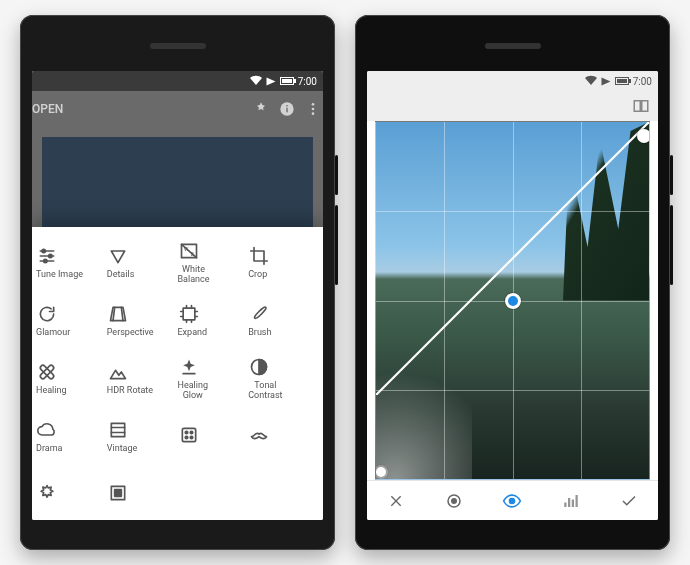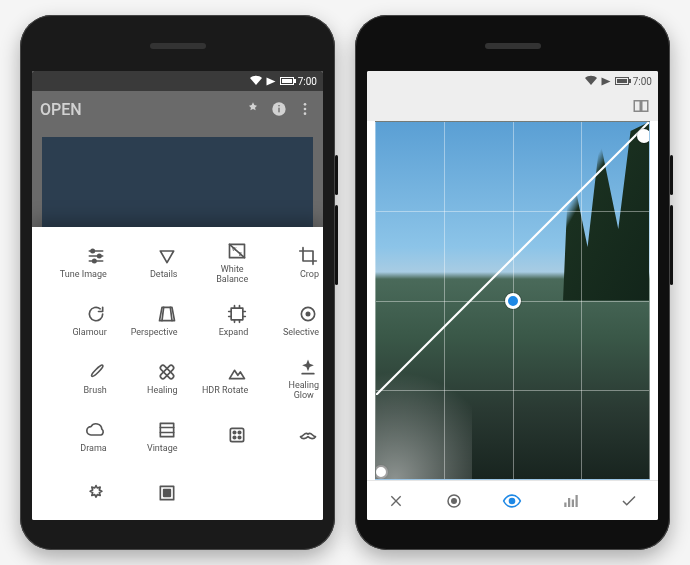--- a/index.html
+++ b/index.html
@@ -15,21 +15,21 @@
     width: 690px;
     height: 565px;
     position: relative;
     display: flex;
     gap: 20px;
     padding: 15px 20px;
   }
   .phone {
     width: 317px;
     height: 535px;
-    border-radius: 32px;
+    border-radius: 13px;
     background: #1a1a1a;
     position: relative;
     box-shadow: 0 0 0 1px #444 inset, 0 8px 20px rgba(0,0,0,0.3);
     padding: 56px 12px 30px 12px;
   }
   .phone.right-phone { background:#0f0f0f; }
   .speaker {
     position: absolute;
     top: 28px;
     left: 50%;
@@ -74,22 +74,22 @@
   .batt { width:14px; height:8px; border:1px solid currentColor; position:relative; display:inline-block; }
   .batt::after { content:""; position:absolute; right:-3px; top:1px; width:2px; height:4px; background:currentColor; }
   .batt .fill { position:absolute; inset:1px; background:currentColor; }
 
   .topbar {
     height: 36px;
     background: #6a6a6a;
     color: rgba(255,255,255,0.7);
     display: flex;
     align-items: center;
-    padding: 0 8px;
-    font-size: 16px;
+    padding: 0 0;
+    font-size: 12px;
     font-weight: 500;
     gap: 6px;
   }
   .topbar .spacer { flex:1; }
   .ic { width:20px; height:20px; display:flex; align-items:center; justify-content:center; }
 
   .dimmed-canvas {
     position: absolute;
     top: 56px; left:0; right:0;
     height: 130px;
@@ -111,21 +111,21 @@
   .grid {
     flex:1;
     display:grid;
     grid-template-columns: repeat(4, 1fr);
     grid-auto-rows: 58px;
     padding: 6px 4px 0 4px;
   }
   .tool {
     display:flex;
     flex-direction:column;
-    align-items:flex-end;
+    align-items:flex-start;
     justify-content:center;
     gap:3px;
     cursor:pointer;
   }
   .tool .ticon {
     width:22px; height:22px;
     color:#555;
     display:flex; align-items:center; justify-content:center;
   }
   .tool .tlabel {
@@ -314,29 +314,20 @@
                 <svg width="20" height="20" viewBox="0 0 24 24" fill="none" stroke="currentColor" stroke-width="2" stroke-linecap="round" stroke-linejoin="round">
                   <rect x="5" y="5" width="14" height="14"></rect>
                   <path d="M9 2v3M15 2v3M9 22v-3M15 22v-3M2 9h3M2 15h3M22 9h-3M22 15h-3"></path>
                 </svg>
               </span>
               <span class="tlabel">Expand</span>
             </div>
             <div class="tool">
               <span class="ticon">
                 <svg width="20" height="20" viewBox="0 0 24 24" fill="none" stroke="currentColor" stroke-width="2" stroke-linecap="round" stroke-linejoin="round">
-                  <circle cx="12" cy="12" r="8"></circle>
-                  <circle cx="12" cy="12" r="2" fill="currentColor"></circle>
-                </svg>
-              </span>
-              <span class="tlabel">Selective</span>
-            </div>
-            <div class="tool">
-              <span class="ticon">
-                <svg width="20" height="20" viewBox="0 0 24 24" fill="none" stroke="currentColor" stroke-width="2" stroke-linecap="round" stroke-linejoin="round">
                   <path d="M20 4c-1-1-3 0-8 5s-6 7-5 8 3 0 8-5 6-7 5-8z"></path>
                 </svg>
               </span>
               <span class="tlabel">Brush</span>
             </div>
             <div class="tool">
               <span class="ticon">
                 <svg width="20" height="20" viewBox="0 0 24 24" fill="none" stroke="currentColor" stroke-width="2" stroke-linecap="round" stroke-linejoin="round">
                   <rect x="2" y="9" width="20" height="6" rx="3" transform="rotate(-45 12 12)"></rect>
                   <rect x="2" y="9" width="20" height="6" rx="3" transform="rotate(45 12 12)"></rect>
@@ -354,20 +345,30 @@
             </div>
             <div class="tool">
               <span class="ticon">
                 <svg width="20" height="20" viewBox="0 0 24 24" fill="none" stroke="currentColor" stroke-width="2" stroke-linecap="round" stroke-linejoin="round">
                   <path d="M12 3l2 5 5 2-5 2-2 5-2-5-5-2 5-2z" fill="currentColor" stroke="none"></path>
                   <line x1="5" y1="20" x2="19" y2="20"></line>
                 </svg>
               </span>
               <span class="tlabel">Healing
 Glow</span>
+            </div>
+            <div class="tool">
+              <span class="ticon">
+                <svg width="20" height="20" viewBox="0 0 24 24" fill="none" stroke="currentColor" stroke-width="2" stroke-linecap="round" stroke-linejoin="round">
+                  <circle cx="12" cy="12" r="9"></circle>
+                  <path d="M12 3a9 9 0 010 18z" fill="currentColor"></path>
+                </svg>
+              </span>
+              <span class="tlabel">Tonal
+Contrast</span>
             </div>
             <div class="tool">
               <span class="ticon">
                 <svg width="20" height="20" viewBox="0 0 24 24" fill="none" stroke="currentColor" stroke-width="2" stroke-linecap="round" stroke-linejoin="round">
                   <path d="M6 18a5 5 0 010-10 7 7 0 0113 3 4 4 0 01-1 7z"></path>
                 </svg>
               </span>
               <span class="tlabel">Drama</span>
             </div>
             <div class="tool">

